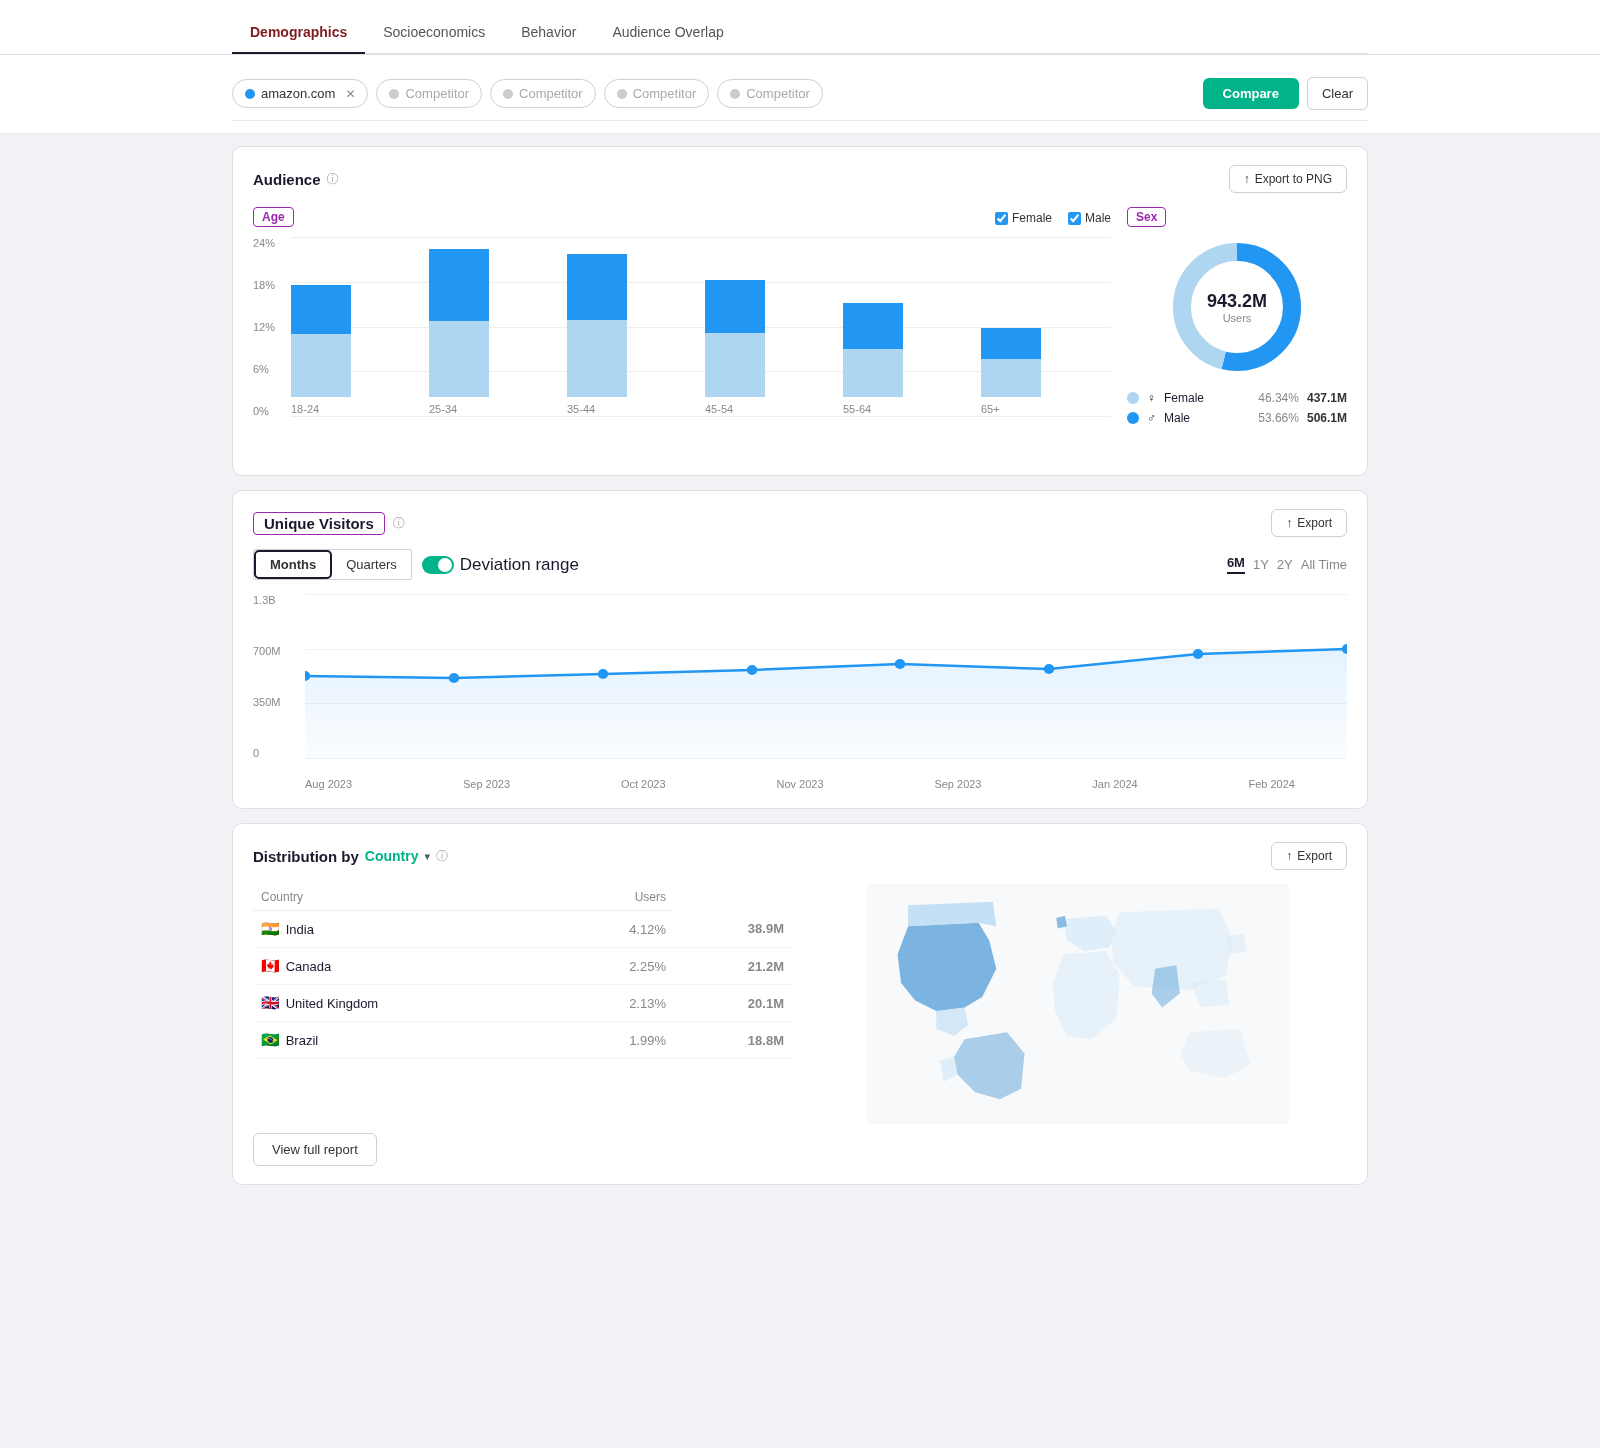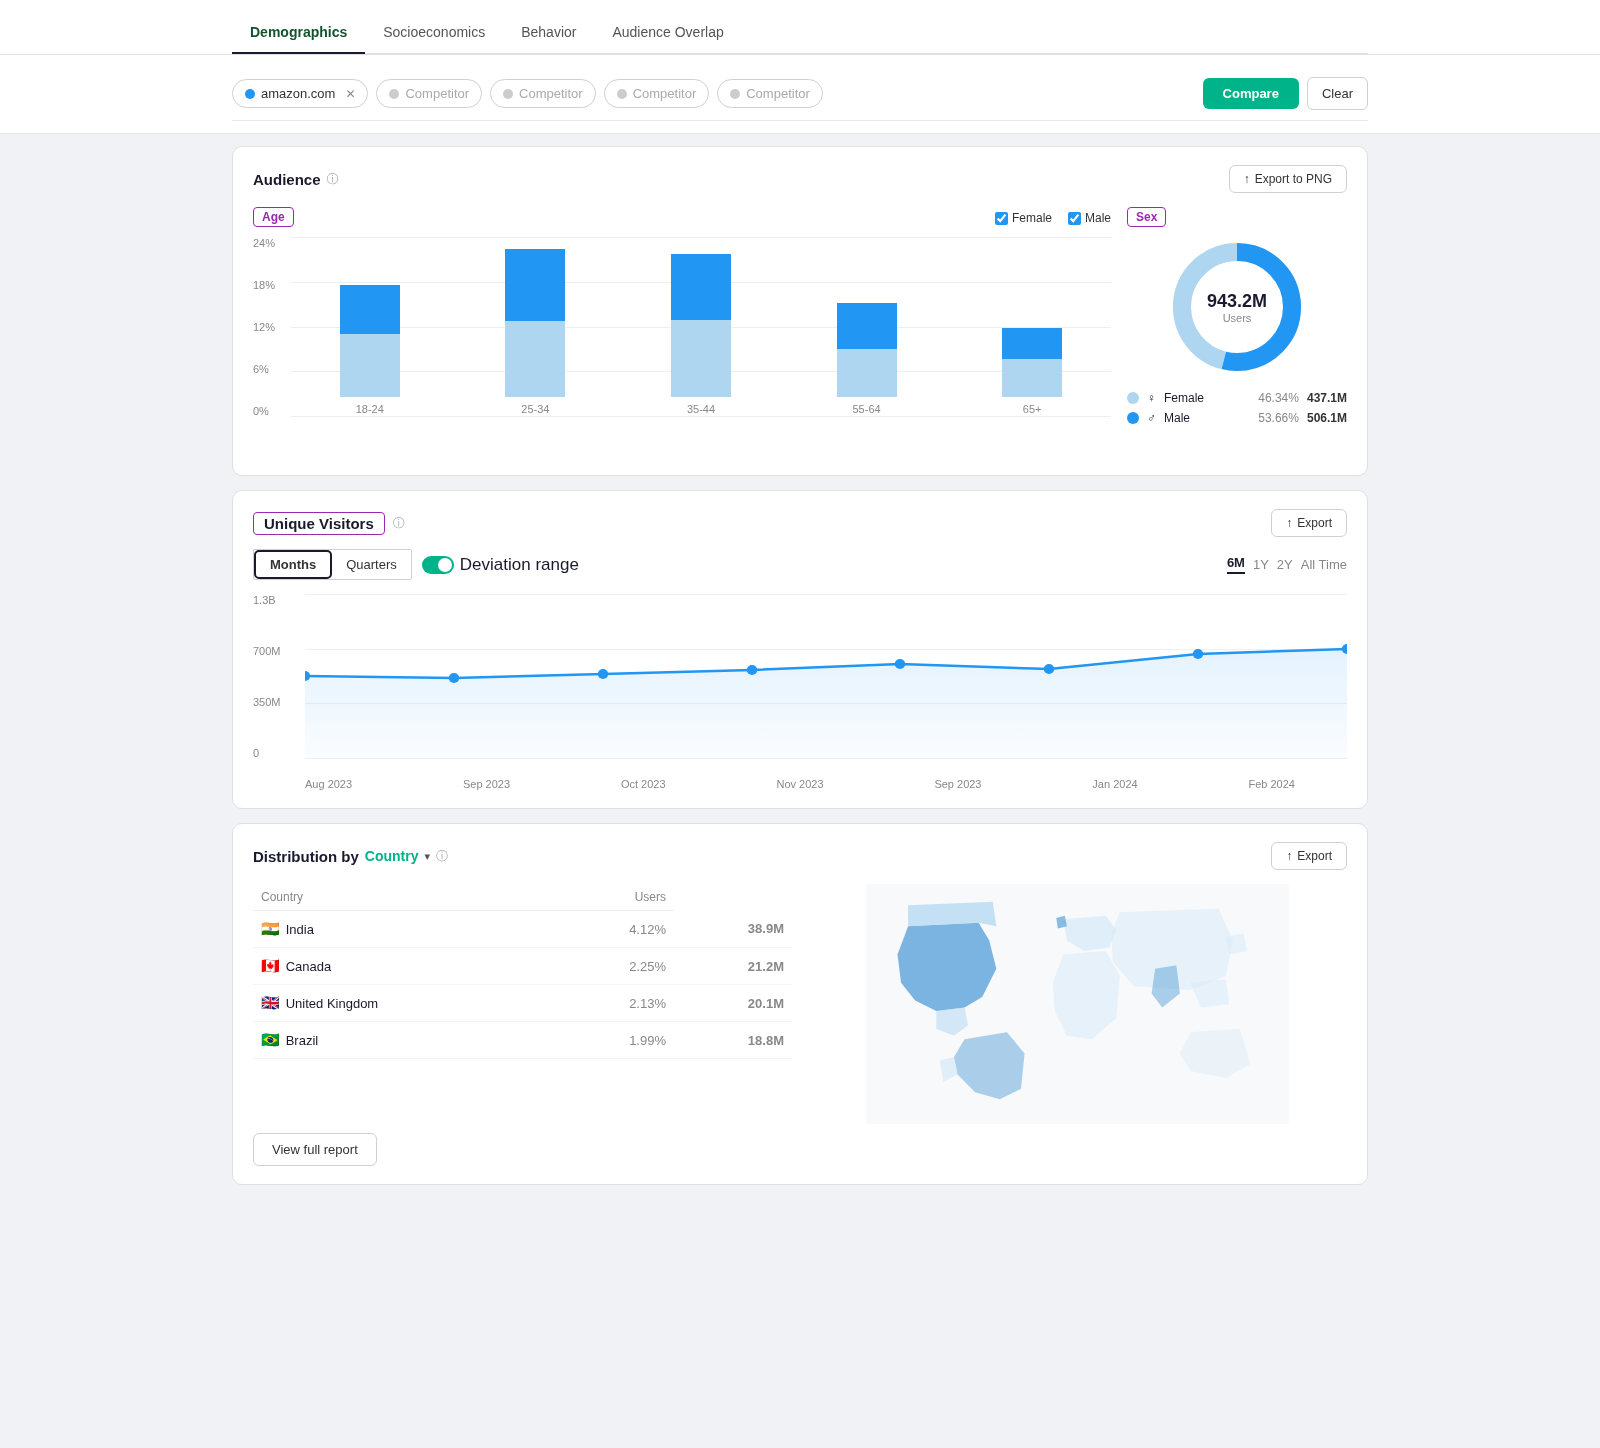--- a/index.html
+++ b/index.html
@@ -3,21 +3,21 @@
   <meta charset="utf-8">
   <style>
     * { box-sizing: border-box; margin: 0; padding: 0; }
     body { font-family: -apple-system, BlinkMacSystemFont, 'Segoe UI', sans-serif; background: #f0f2f5; color: #1a1a2e; font-size: 14px; }
 
     .app-container { max-width: 1160px; margin: 0 auto; padding: 12px; }
 
     
     .nav-tabs { display: flex; gap: 0; border-bottom: 1px solid #e0e0e0; background: #fff; padding: 0 12px; }
     .nav-tab { padding: 12px 18px; cursor: pointer; font-size: 14px; color: #555; border-bottom: 2px solid transparent; margin-bottom: -1px; }
-    .nav-tab.active { color: #14532d; border-bottom: 2px solid #1a1a2e; font-weight: 600; }
+    .nav-tab.active { color: #7f1d1d; border-bottom: 2px solid #1a1a2e; font-weight: 600; }
 
     
     .competitor-bar { display: flex; align-items: center; gap: 8px; padding: 10px 12px; background: #fff; border-bottom: 1px solid #e8e8e8; }
     .competitor-chip { display: flex; align-items: center; gap: 6px; padding: 6px 12px; border: 1px solid #d0d0d0; border-radius: 20px; background: #fff; font-size: 13px; color: #333; }
     .competitor-chip .dot { width: 10px; height: 10px; border-radius: 50%; background: #2196f3; }
     .competitor-chip .close-x { cursor: pointer; color: #888; font-size: 12px; margin-left: 4px; }
     .competitor-chip.empty { color: #aaa; }
     .competitor-chip.empty .dot { background: #ccc; }
     .compare-btn { margin-left: auto; padding: 8px 20px; background: #00b388; color: #fff; border: none; border-radius: 6px; font-size: 13px; font-weight: 600; cursor: pointer; }
     .clear-btn { padding: 8px 14px; background: #fff; border: 1px solid #d0d0d0; border-radius: 6px; font-size: 13px; cursor: pointer; color: #333; }
@@ -37,21 +37,21 @@
 
     .subsection-label { font-size: 12px; font-weight: 700; color: #9c27b0; border: 1.5px solid #9c27b0; padding: 2px 8px; border-radius: 4px; display: inline-block; margin-bottom: 10px; }
 
     
     .chart-legend { display: flex; gap: 16px; justify-content: flex-end; margin-bottom: 8px; align-items: center; }
     .legend-item { display: flex; align-items: center; gap: 4px; font-size: 12px; color: #333; }
 
     
     .bar-chart { position: relative; height: 220px; }
     .y-label { font-size: 11px; color: #888; }
-    .bar-group { display: flex; flex-direction: column; align-items: center; flex: 1; position: relative; }
+    .bar-group { display: flex; flex-direction: column; flex: 1; position: relative; }
     .bar-stack { width: 52px; display: flex; flex-direction: column-reverse; }
     .bar-segment { width: 100%; }
     .bar-segment.female-seg { background: #aed6f1; }
     .bar-segment.male-seg { background: #2196f3; }
     .bar-label { font-size: 11px; color: #888; margin-top: 6px; }
 
     
     .donut-container { display: flex; flex-direction: column; align-items: center; }
     .donut-center { position: relative; width: 140px; height: 140px; margin-bottom: 14px; }
     .donut-text { position: absolute; top: 50%; left: 50%; transform: translate(-50%, -50%); text-align: center; }
@@ -208,20 +208,27 @@
                   <div class="bar-segment male-seg" style="height:40%;"></div>
                 </div>
                 <span class="bar-label">25-34</span>
               </div>
               <div class="bar-group">
                 <div class="bar-stack" style="width:60px; height:175px; display:flex; flex-direction:column-reverse;">
                   <div class="bar-segment female-seg" style="height:44%;"></div>
                   <div class="bar-segment male-seg" style="height:38%;"></div>
                 </div>
                 <span class="bar-label">35-44</span>
+              </div>
+              <div class="bar-group">
+                <div class="bar-stack" style="width:60px; height:150px; display:flex; flex-direction:column-reverse;">
+                  <div class="bar-segment female-seg" style="height:43%;"></div>
+                  <div class="bar-segment male-seg" style="height:35%;"></div>
+                </div>
+                <span class="bar-label">45-54</span>
               </div>
               <div class="bar-group">
                 <div class="bar-stack" style="width:60px; height:120px; display:flex; flex-direction:column-reverse;">
                   <div class="bar-segment female-seg" style="height:40%;"></div>
                   <div class="bar-segment male-seg" style="height:38%;"></div>
                 </div>
                 <span class="bar-label">55-64</span>
               </div>
               <div class="bar-group">
                 <div class="bar-stack" style="width:60px; height:90px; display:flex; flex-direction:column-reverse;">

